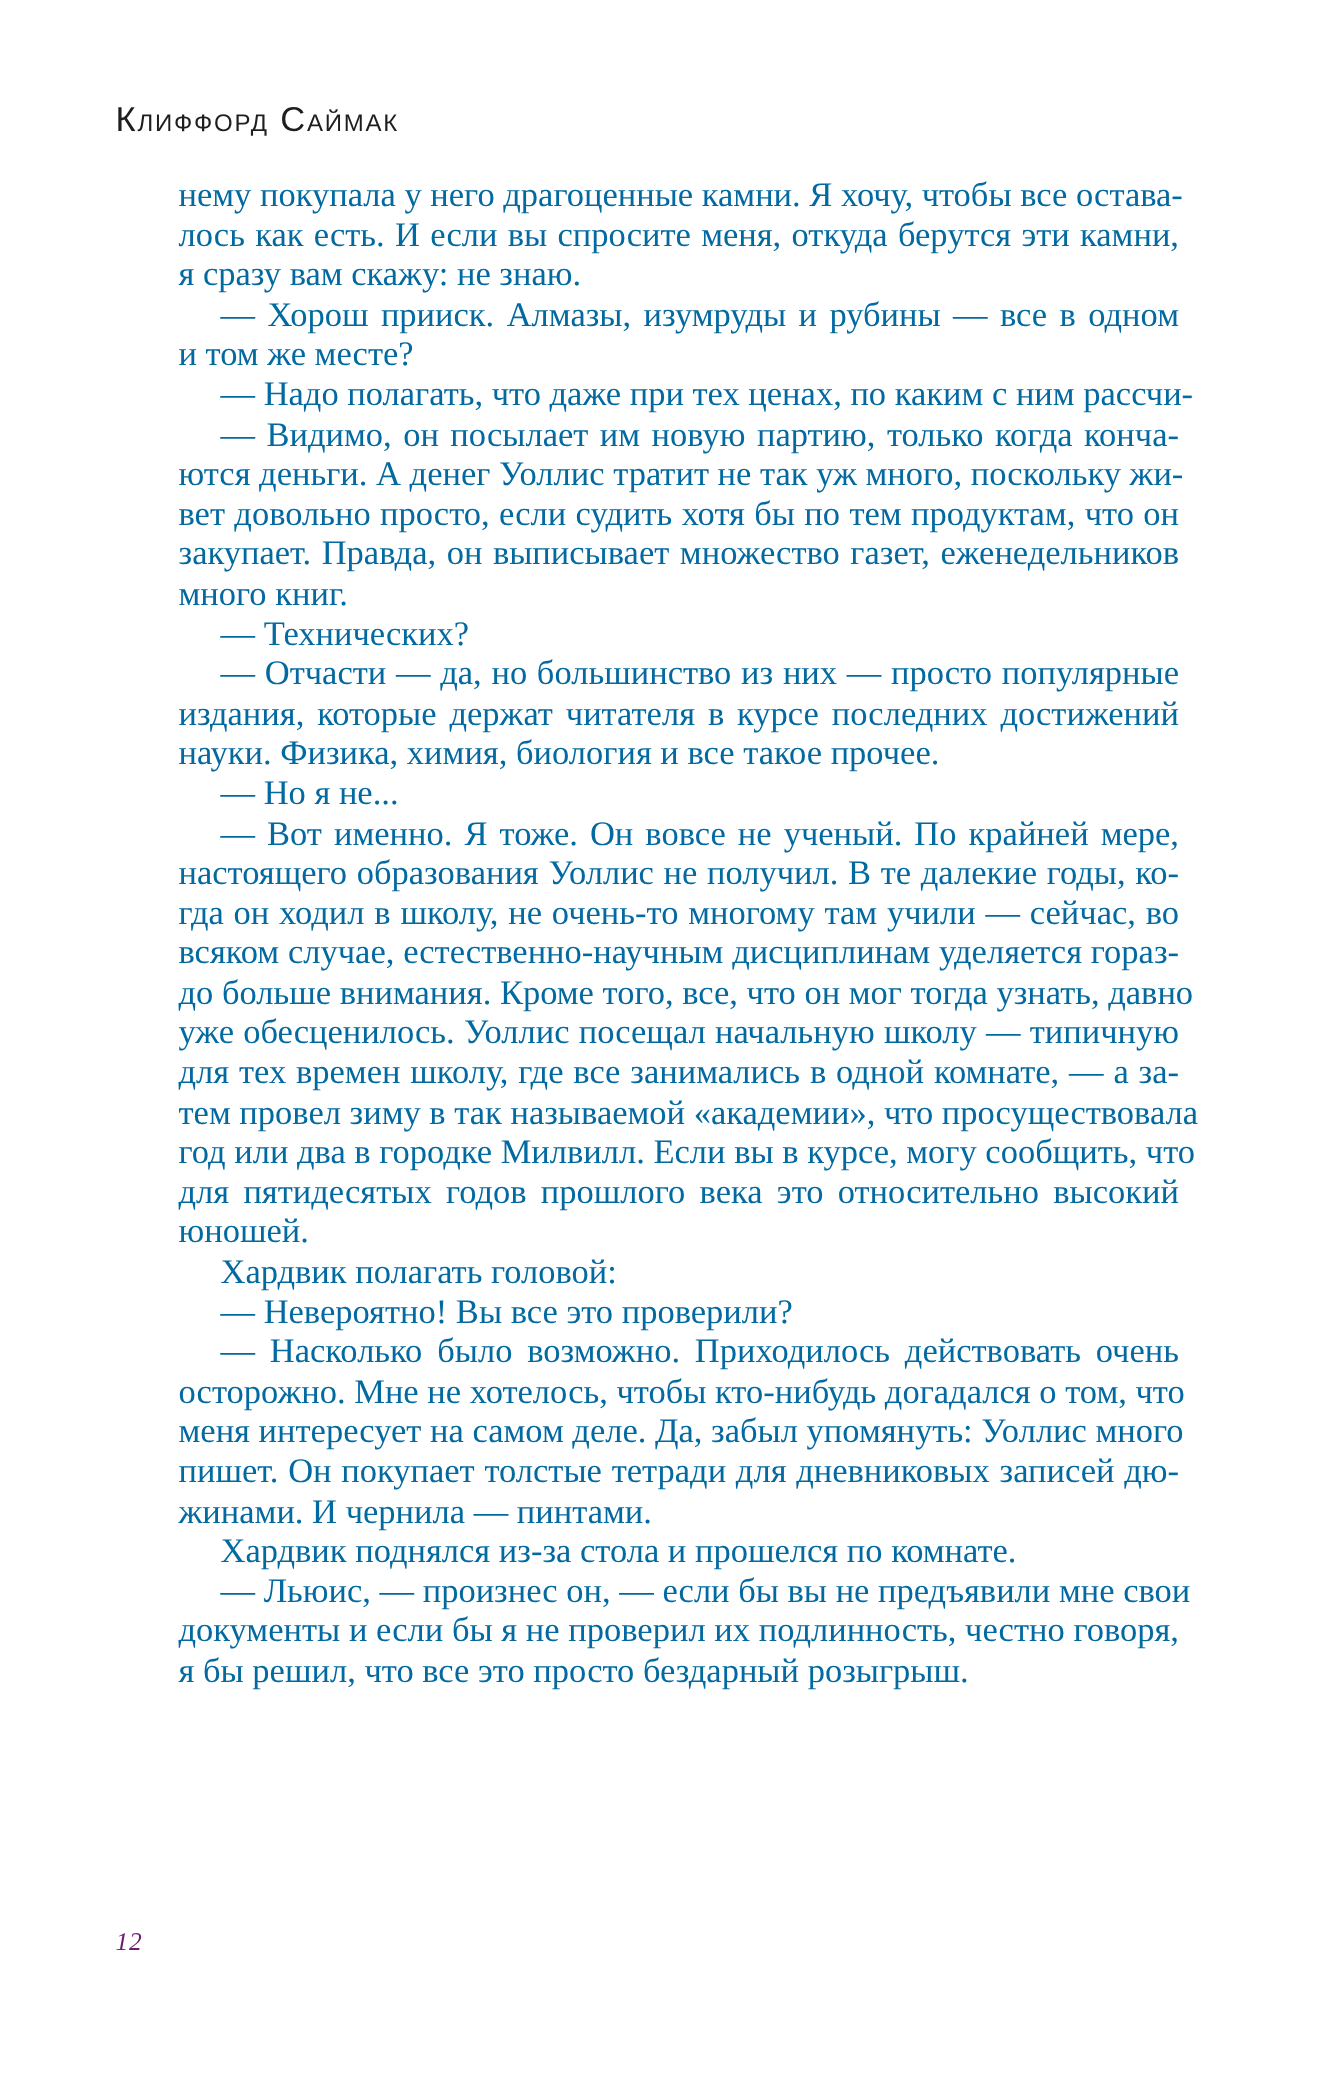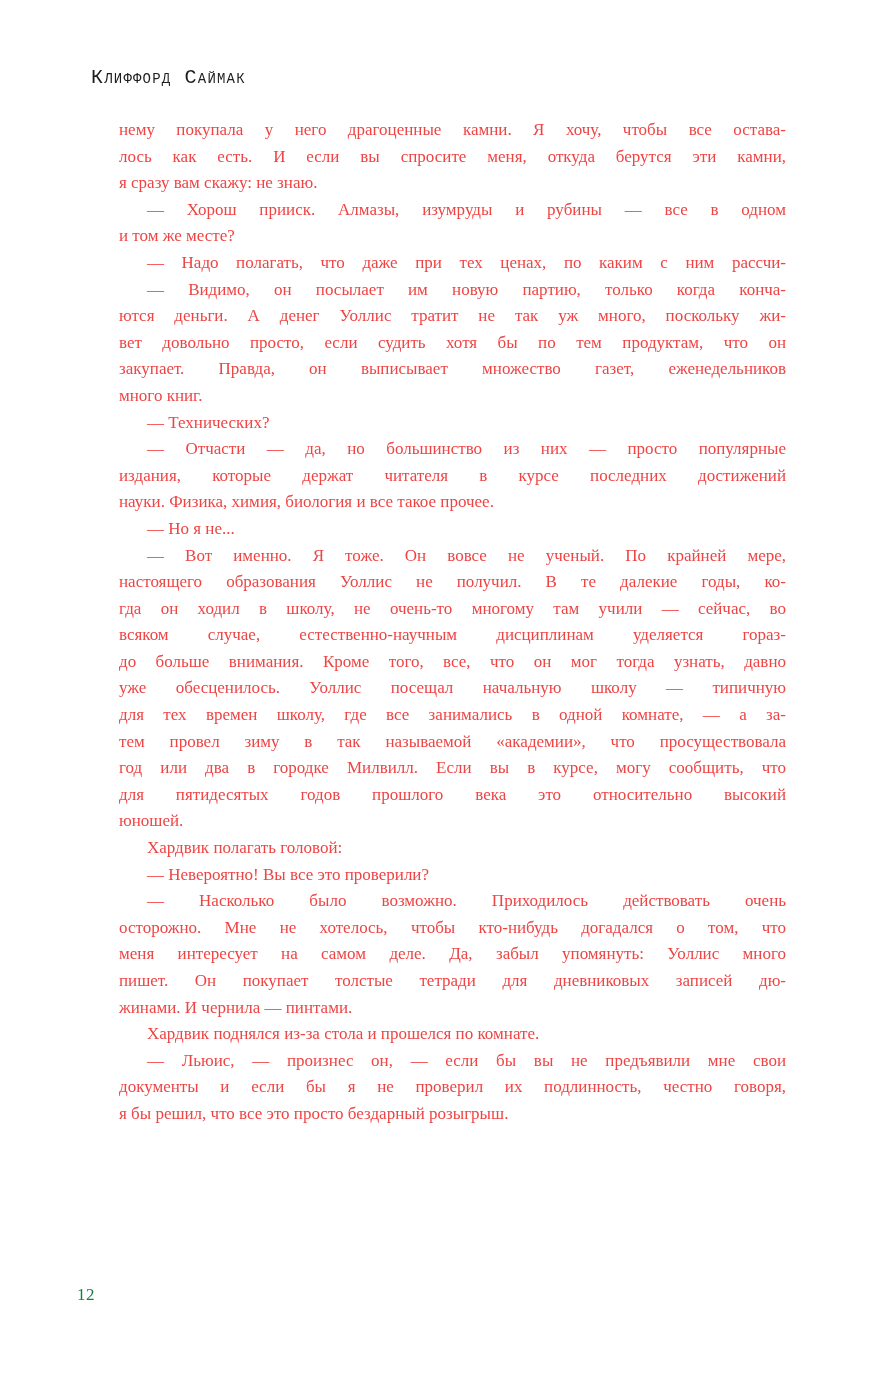--- a/index.html
+++ b/index.html
@@ -1,35 +1,35 @@
 <!DOCTYPE html>
 <html><head>
 <meta charset="utf-8">
 <style>
   html, body { margin: 0; padding: 0; background: #ffffff; }
   body { width: 886px; height: 1388px; position: relative; overflow: hidden; }
   .page { position: absolute; left: 0; top: 0; width: 886px; height: 1388px; background: #ffffff; }
   .running-head {
-    position: absolute; left: 91px; top: 66px;
-    font-family: Liberation Mono, monospace;
-    font-size: 20px; letter-spacing: 1.2px; color: #1e1e1e;
+    position: absolute; left: 77px; top: 66px;
+    font-family: Liberation Sans, sans-serif;
+    font-size: 23px; letter-spacing: 1.2px; color: #1e1e1e;
     font-variant: small-caps;
   }
   .body-text {
     position: absolute; left: 119px; top: 117px; width: 667px;
     font-family: "Liberation Serif", "DejaVu Serif", serif;
-    font-size: 17px; line-height: 26.6px; color: #ef4444;
+    font-size: 23px; line-height: 26.6px; color: #0369a1;
   }
   .line { display: block; white-space: nowrap; text-align: justify; text-align-last: justify; height: 26.6px; }
   .line.last { text-align-last: left; }
   .line.indent { text-indent: 28px; }
   .folio {
     position: absolute; left: 77px; top: 1285px;
     font-family: "Liberation Serif", "DejaVu Serif", serif;
-    font-size: 17px; color: #15803d; letter-spacing: 0.5px;
+    font-size: 17px; color: #701a75; letter-spacing: 0.5px; font-style: italic;
   }
 </style>
 </head>
 <body>
 
 <div class="page">
   <div class="running-head">Клиффорд Саймак</div>
 
   <div class="body-text" id="body-text">
       <span class="line">нему покупала у него драгоценные камни. Я хочу, чтобы все остава-</span>

